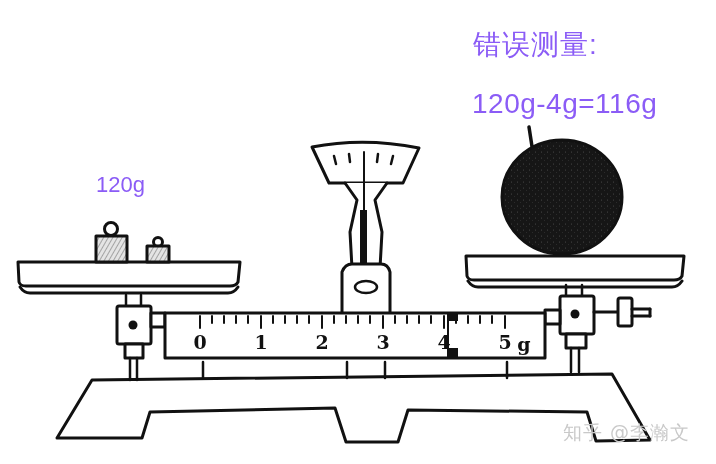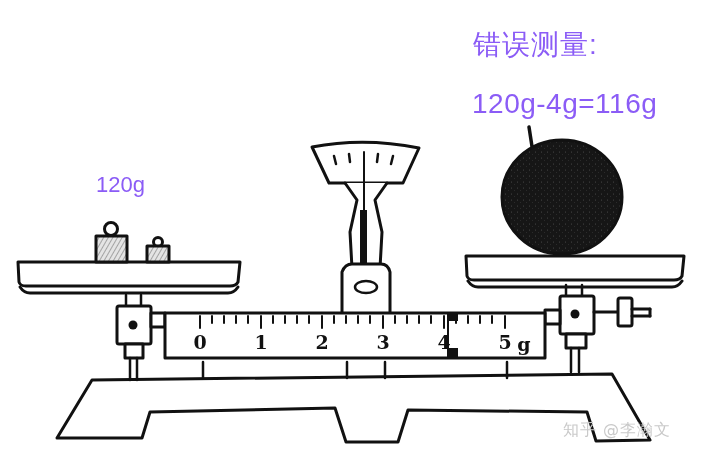--- a/index.html
+++ b/index.html
@@ -2,21 +2,21 @@
 <html><head>
   <meta charset="utf-8">
   <style>
     html, body { margin: 0; padding: 0; background: #ffffff; }
     body { width: 716px; height: 464px; overflow: hidden; position: relative; font-family: "DejaVu Sans", sans-serif; }
     #stage { position: absolute; left: 0; top: 0; width: 716px; height: 464px; }
     .label { position: absolute; color: #8b5cf6; font-family: Liberation Sans, sans-serif; white-space: nowrap; }
     #lbl-title { left: 473px; top: 26px; font-size: 28px; letter-spacing: 1px; }
     #lbl-eq { left: 472px; top: 64px; font-size: 28px; letter-spacing: 0.5px; margin-top: 24px; }
     #lbl-left { left: 96px; top: 172px; font-size: 22px; }
-    #watermark { position: absolute; left: 563px; top: 420px; font-size: 16px; color: #c9c9c9; font-family: "DejaVu Sans", sans-serif; letter-spacing: 1px; }
+    #watermark { position: absolute; left: 563px; top: 420px; font-size: 19px; color: #c9c9c9; font-family: "DejaVu Sans", sans-serif; letter-spacing: 1px; }
     svg text { font-family: "DejaVu Serif", serif; }
   </style>
 </head>
 <body>
 
 <div id="stage">
   <svg width="716" height="464" viewBox="0 0 716 464" xmlns="http://www.w3.org/2000/svg">
     <defs>
       <pattern id="hatch" width="4" height="4" patternUnits="userSpaceOnUse" patternTransform="rotate(30)">
         <rect width="4" height="4" fill="#e4e4e4"></rect>

